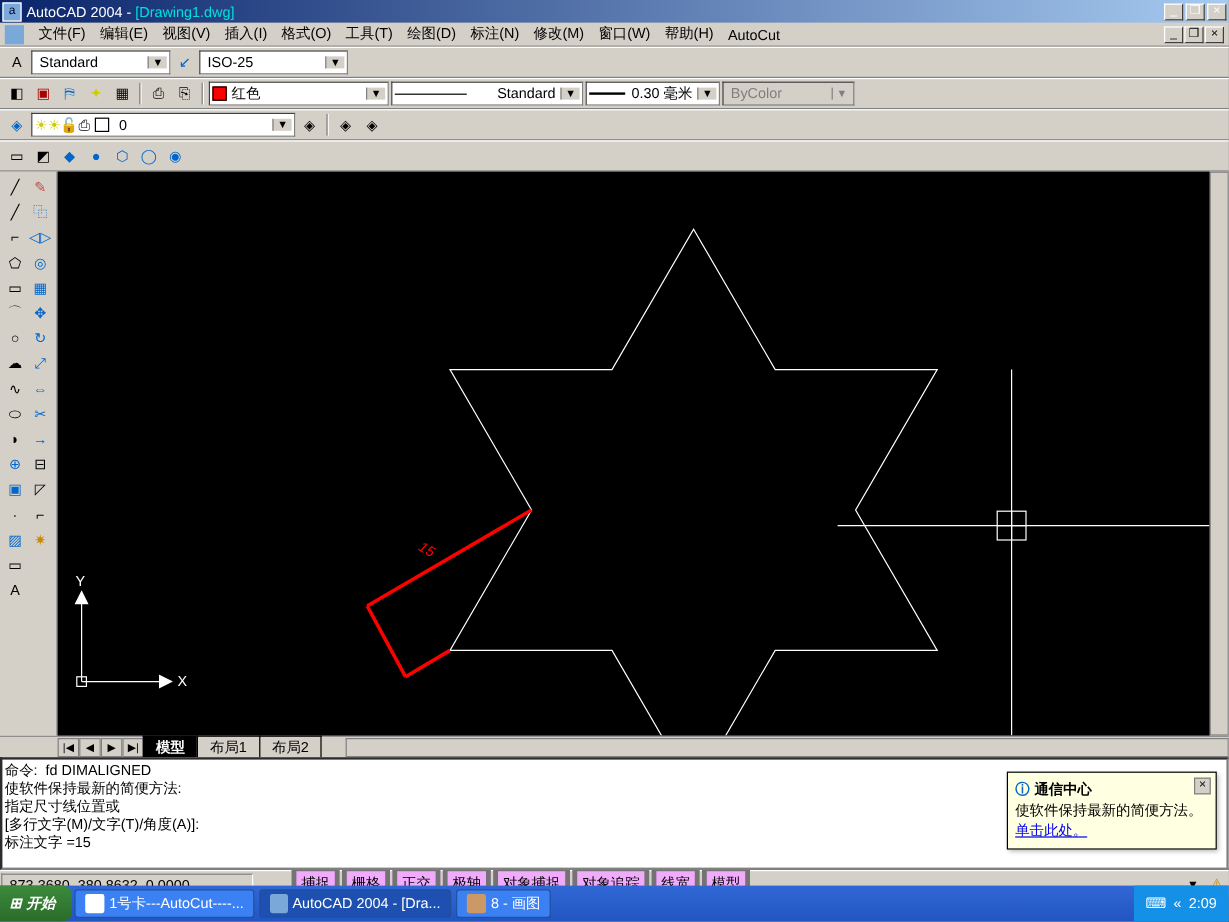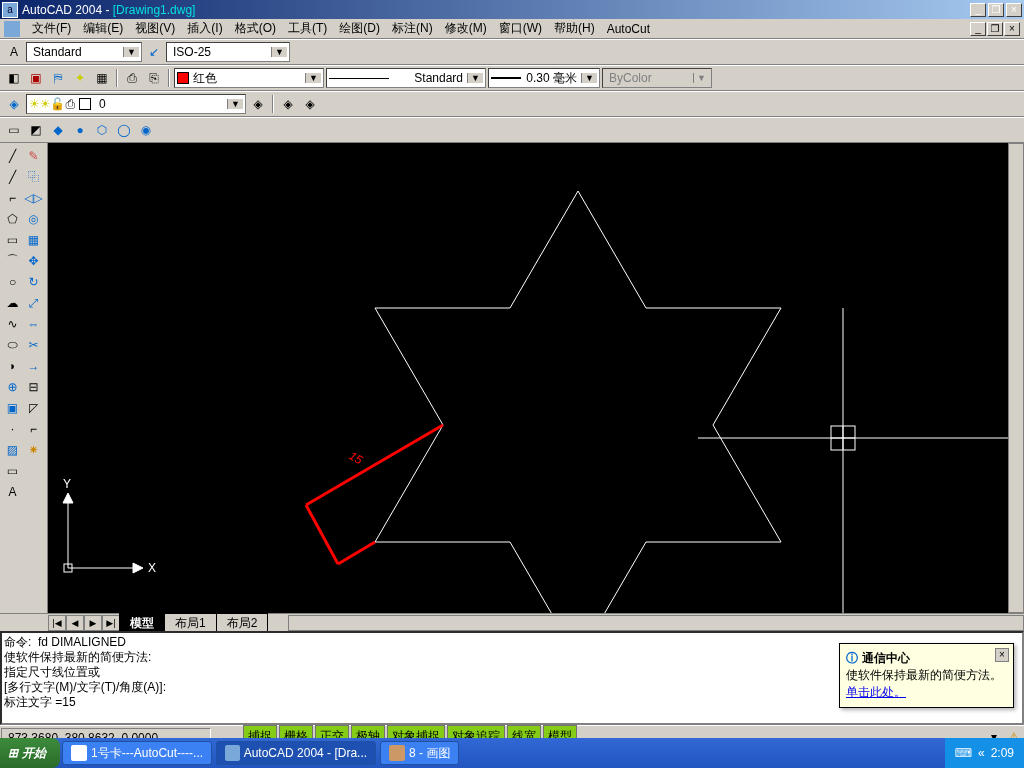--- a/index.html
+++ b/index.html
@@ -43,21 +43,21 @@
 .hscroll { flex: 1; height: 16px; background: #d4d0c8; border: 1px solid #808080; margin-left: 20px; }
 
 
 .cmdwin { background: #fff; border: 2px inset #808080; height: 94px; overflow: hidden; font-family: SimSun, monospace; font-size: 13px; padding: 2px; position: relative; line-height: 15px; }
 .cmdwin .line { white-space: pre; }
 
 
 .statusbar { background: #d4d0c8; height: 22px; display: flex; align-items: center; border-top: 1px solid #fff; font-size: 12px; }
 .statuscell { border: 1px solid #808080; border-top-color: #808080; border-left-color: #808080; border-right-color: #fff; border-bottom-color: #fff; padding: 2px 6px; margin: 1px; height: 18px; }
 .statuscell.coords { width: 210px; }
-.modebtn { border: 1px solid #737373; padding: 2px 4px; margin: 16px 1px; cursor: pointer; background: #84cc16; }
+.modebtn { border: 4px solid #737373; padding: 2px 4px; margin: 16px 1px; cursor: pointer; background: #f0abfc; }
 
 
 .balloon { position: absolute; right: 10px; bottom: 60px; width: 175px; background: #ffffe1; border: 1px solid #000; padding: 6px; font-size: 11px; box-shadow: 2px 2px 4px rgba(0,0,0,0.3); }
 .balloon .bh { font-weight: bold; display: flex; align-items: center; gap: 4px; }
 .balloon .bx { position: absolute; right: 4px; top: 4px; width: 14px; height: 14px; border: 1px solid #808080; text-align: center; line-height: 12px; cursor: pointer; background: #d4d0c8; font-size: 10px; }
 .balloon a { color: #0000ee; text-decoration: underline; cursor: pointer; }
 
 
 .taskbar { position: absolute; bottom: 0; left: 0; right: 0; height: 30px; background: linear-gradient(to bottom, #3168d5, #2255c0); display: flex; align-items: center; }
 .startbtn { background: linear-gradient(to bottom, #3c8b3c, #2a6b2a); color: #fff; height: 30px; padding: 0 14px 0 8px; display: flex; align-items: center; font-weight: bold; font-style: italic; border-radius: 0 8px 8px 0; cursor: pointer; }

